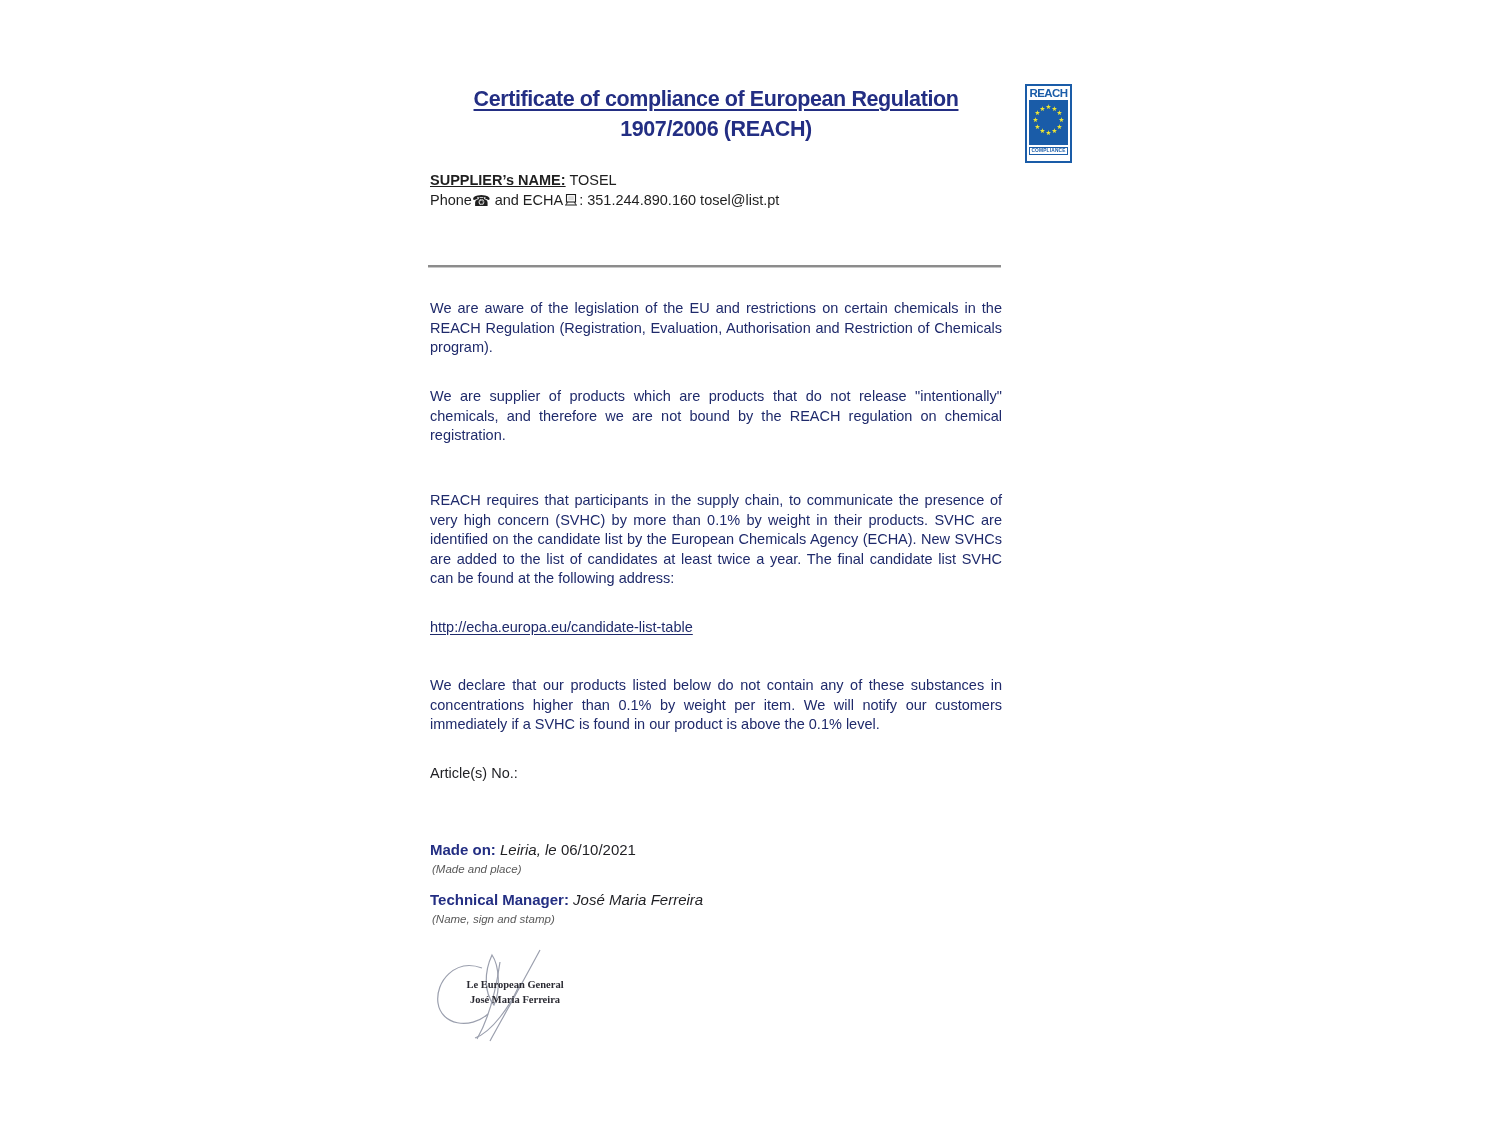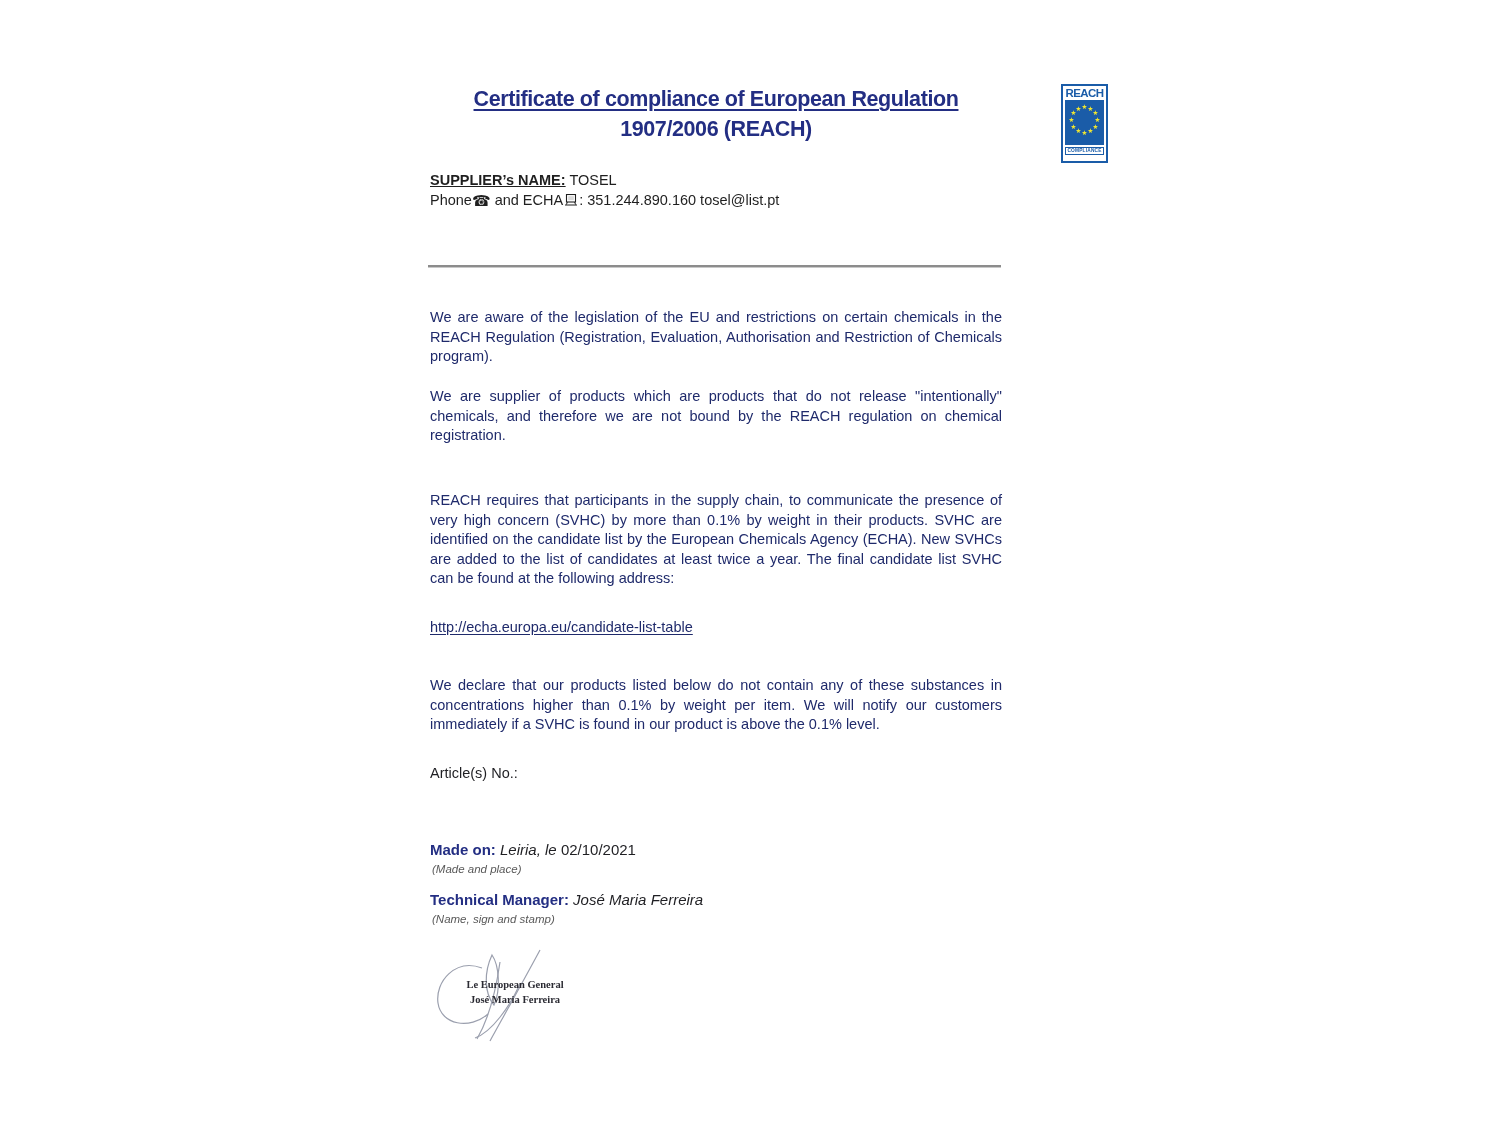--- a/index.html
+++ b/index.html
@@ -23,21 +23,20 @@
     letter-spacing: -0.4px;
     line-height: 30px;
   }
   .title-line1 { text-decoration: underline; text-decoration-thickness: 2px; text-underline-offset: 3px; }
 
   
   .reach-logo {
     left: 1025px; top: 84px; width: 47px; height: 79px;
     border: 2px solid #1a5ca8; background: #fff;
     text-align: center;
-    margin-left: 36px;
   }
   .reach-logo-title {
     color: #1a5ca8; font-weight: bold; font-size: 11.5px;
     line-height: 13px; letter-spacing: -0.6px; padding-top: 1px;
   }
   .reach-logo-flag {
     position: relative; margin: 0 auto; width: 39px; height: 45px;
     background: #1a5ca8;
   }
   .reach-star {
@@ -66,21 +65,21 @@
     left: 428px; top: 265px; width: 573px; height: 3px;
     background: #8c8c8c; border-bottom: 1px solid #c9c9c9;
   }
 
   
   .para {
     left: 430px; width: 572px;
     color: #1f2a6b; font-size: 14.5px; line-height: 19.5px;
     text-align: justify;
   }
-  .p1 { top: 308px; }
+  .p1 { top: 299px; }
   .p2 { top: 387px; }
   .p3 { top: 491px; }
   .p4 { top: 676px; }
 
   .link-line { left: 430px; top: 618px; width: 572px; text-align: left; }
   .link-line a {
     color: #1f2a6b; font-size: 14.5px; font-weight: 500;
     text-decoration: underline; text-underline-offset: 2px;
   }
 
@@ -149,21 +148,21 @@
   <div class="abs para p3">REACH requires that participants in the supply chain, to communicate the presence of very high concern (SVHC) by more than 0.1% by weight in their products. SVHC are identified on the candidate list by the European Chemicals Agency (ECHA). New SVHCs are added to the list of candidates at least twice a year. The final candidate list SVHC can be found at the following address:</div>
 
   <div class="abs link-line">
     <a href="#">http://echa.europa.eu/candidate-list-table</a>
   </div>
 
   <div class="abs para p4">We declare that our products listed below do not contain any of these substances in concentrations higher than 0.1% by weight per item. We will notify our customers immediately if a SVHC is found in our product is above the 0.1% level.</div>
 
   <div class="abs article-line">Article(s) No.:</div>
 
-  <div class="abs sig-line made-on"><span class="label">Made on:</span><span class="italic"> Leiria, le</span><span> 02/10/2021</span></div>
+  <div class="abs sig-line made-on"><span class="label">Made on:</span><span class="italic"> Leiria, le</span><span> 06/10/2021</span></div>
   <div class="abs caption cap1">(Made and place)</div>
 
   <div class="abs sig-line tech-mgr"><span class="label">Technical Manager:</span><span class="italic"> José Maria Ferreira</span></div>
   <div class="abs caption cap2">(Name, sign and stamp)</div>
 
   <div class="abs sig-svg">
     <svg width="150" height="125" viewBox="0 0 150 125">
       <g fill="none" stroke="#9095a5" stroke-width="1.2" opacity="0.9">
         <path d="M62,17 C54,34 54,55 64,67 C71,52 69,27 62,17 Z"></path>
         <path d="M52,30 C25,20 5,44 8,65 C11,87 40,92 58,76"></path>

